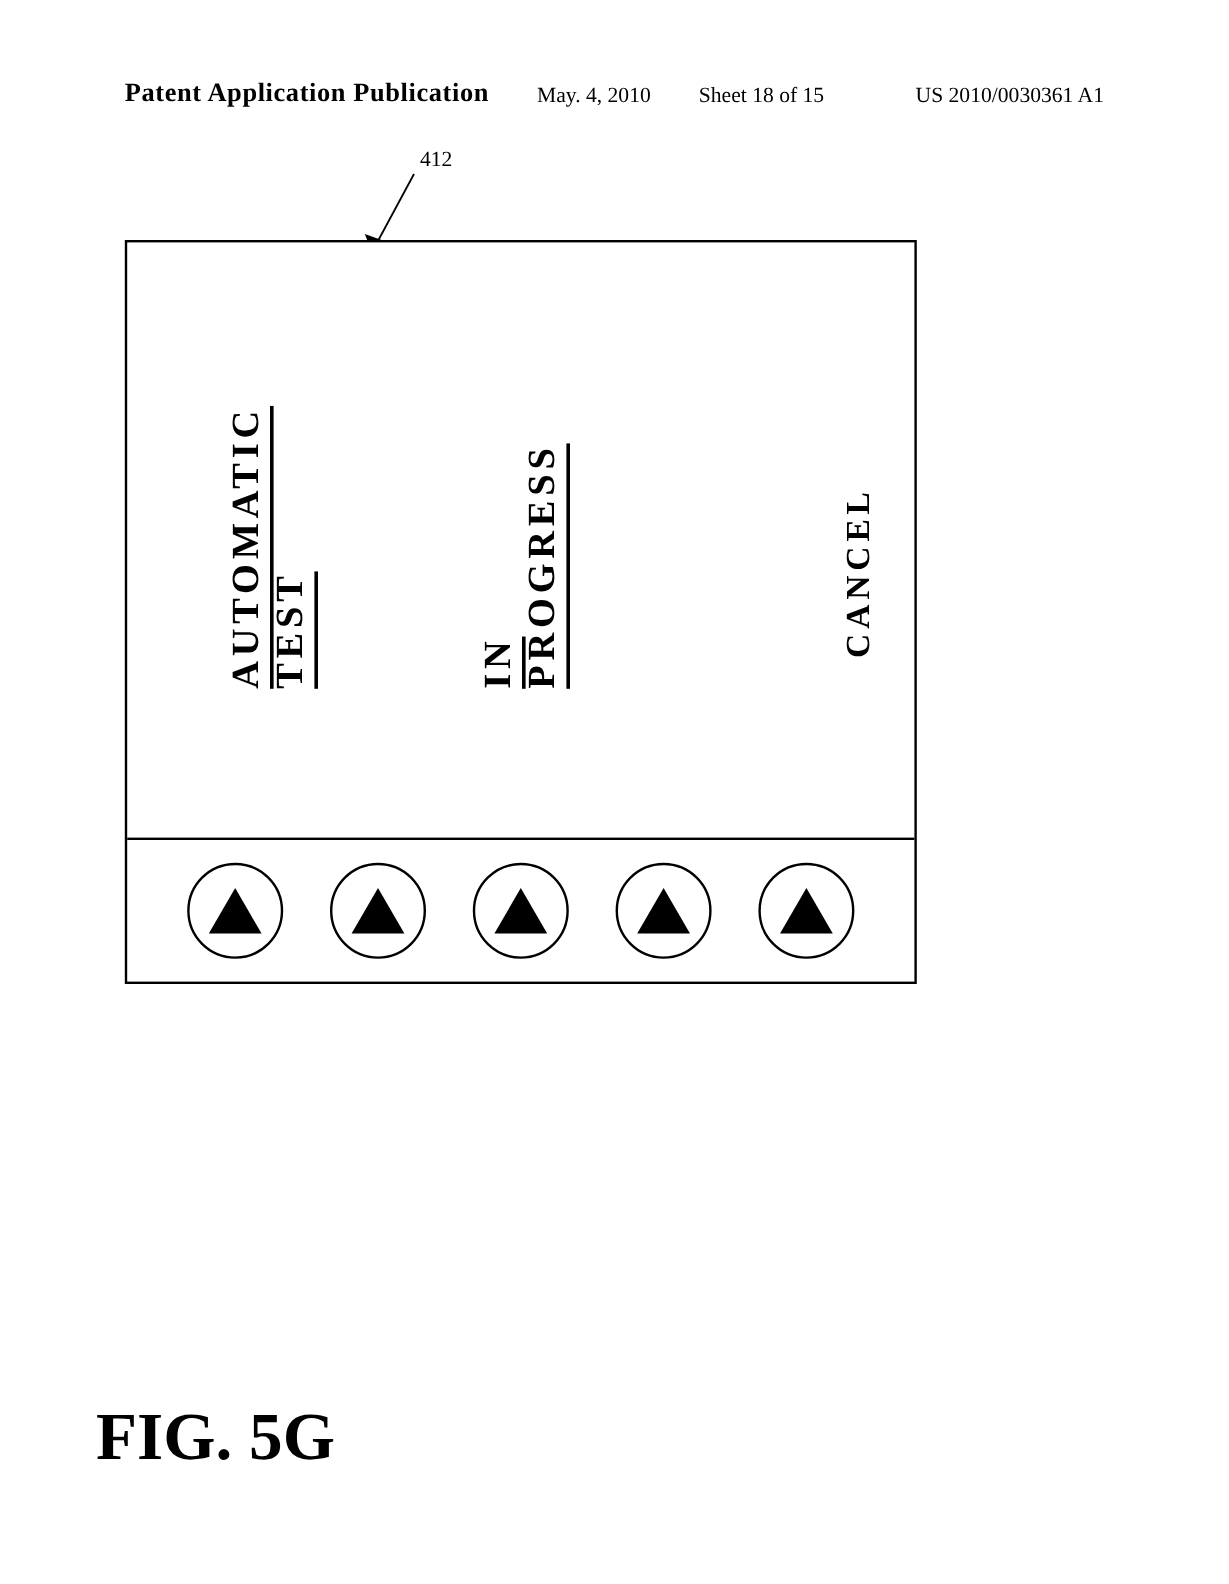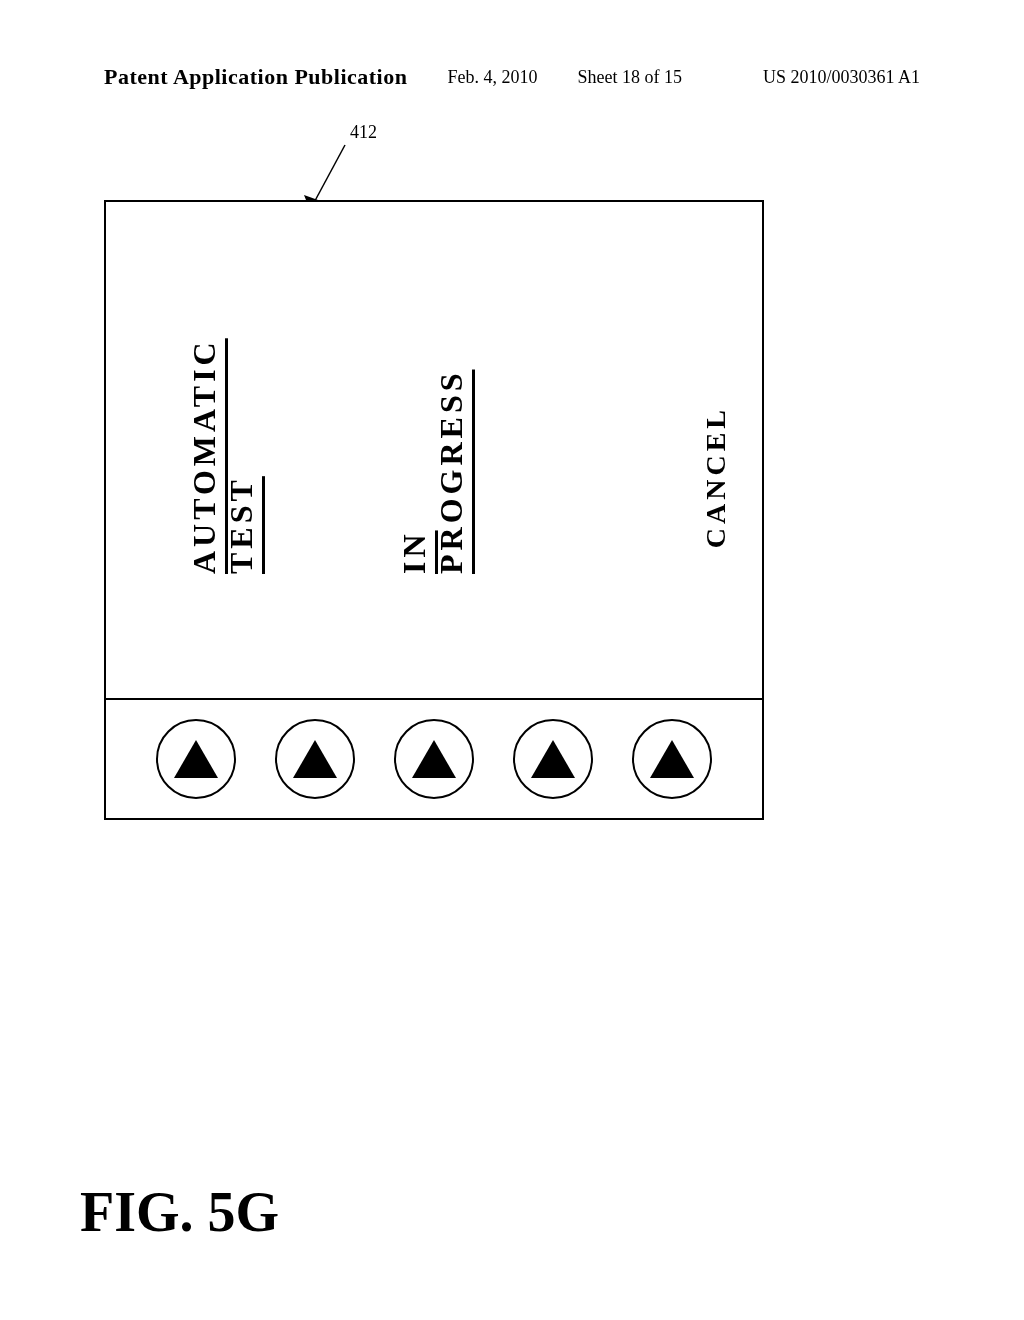--- a/index.html
+++ b/index.html
@@ -16,21 +16,21 @@
       position: relative;
       overflow: hidden;
     }
 
     .header {
       position: absolute;
       top: 64px;
       left: 0;
       right: 0;
       display: flex;
-      align-items: center;
+      align-items: flex-end;
       padding: 0 104px;
       gap: 40px;
     }
 
     .header-title {
       font-size: 22px;
       font-weight: bold;
       letter-spacing: 0.5px;
     }
 
@@ -145,38 +145,38 @@
       width: 0;
       height: 0;
       border-left: 22px solid transparent;
       border-right: 22px solid transparent;
       border-bottom: 38px solid #000;
       position: relative;
     }
 
     .fig-label {
       position: absolute;
-      bottom: 76px;
+      bottom: 90px;
       left: 80px;
       font-size: 56px;
       font-weight: bold;
     }
 
     svg.arrow-svg {
       position: absolute;
       top: 120px;
       left: 290px;
     }
   </style>
 </head>
 <body>
 
 <div class="header">
   <span class="header-title">Patent Application Publication</span>
-  <span class="header-date">Feb. 4, 2010</span>
+  <span class="header-date">May. 4, 2010</span>
   <span class="header-sheet">Sheet 18 of 15</span>
   <span class="header-patent">US 2010/0030361 A1</span>
 </div>
 
 <svg class="arrow-svg" width="120" height="120" viewBox="0 0 120 120">
 
   <text x="60" y="18" font-family="Times New Roman, serif" font-size="18" fill="#000">412</text>
 
   <line x1="55" y1="25" x2="20" y2="90" stroke="#000" stroke-width="1.5"></line>
 

